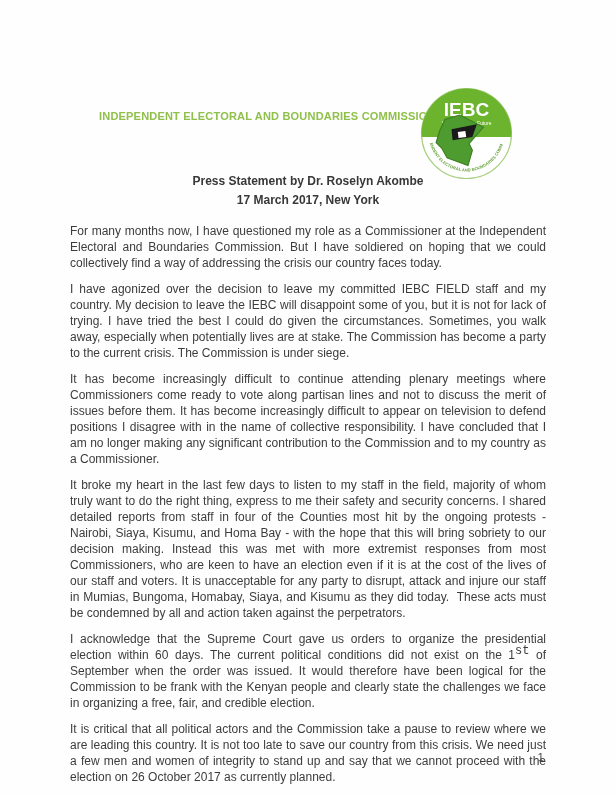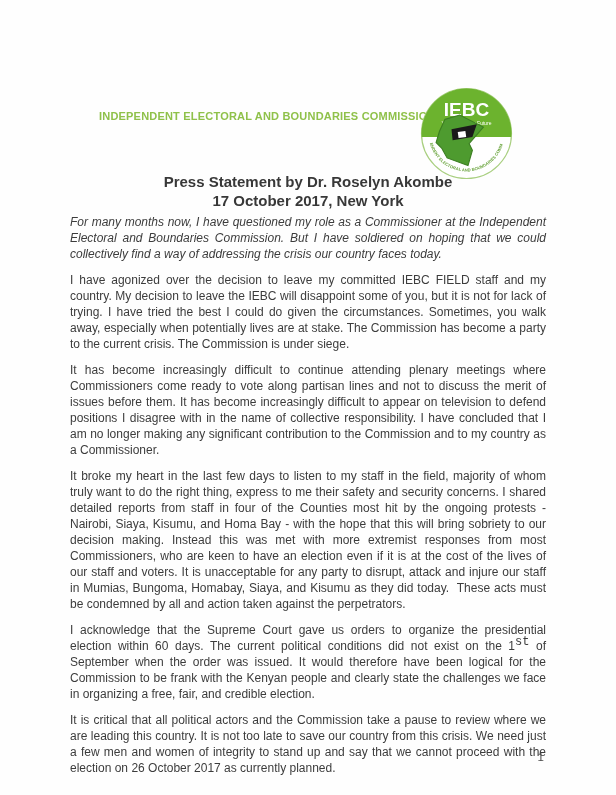--- a/index.html
+++ b/index.html
@@ -13,28 +13,28 @@
     overflow:hidden;
   }
   .header { position:relative; height:172px; }
   .org-name {
     position:absolute; left:99px; top:110px;
     font-size:11px; font-weight:bold; letter-spacing:0.2px;
     color:#8fc14a; white-space:nowrap;
   }
   .logo { position:absolute; left:420px; top:87px; width:93px; height:93px; }
   .content { padding:0 70px; }
-  .title-block { text-align:center; font-weight:bold; font-size:15px; line-height:19px; color:#383838; }
+  .title-block { text-align:center; font-weight:bold; font-size:12px; line-height:19px; color:#383838; }
   .body-para {
     margin:10px 0 0 0;
     text-align:justify;
     font-size:12px; line-height:16px;
     color:#3c3c3c;
   }
-  .body-para.first { margin-top:4px;font-style:italic; }
+  .body-para.first { margin-top:13px; }
   .body-para b { font-weight:normal; }
   .body-para sup { font-size:12px; vertical-align:super; line-height:0;font-family:Liberation Mono, monospace; }
   .page-number { position:absolute; right:72px; bottom:32px; font-size:11.5px; color:#4a4a4a; }
 </style>
 </head>
 <body>
 
 <div class="page">
 
   <div class="header">
@@ -62,21 +62,21 @@
       <path id="logoArc" d="M 10 57 A 38 38 0 0 0 83 57" fill="none"></path>
       <text font-size="4.2" font-weight="bold" fill="#69a43c" font-family="Liberation Sans, sans-serif">
         <textPath href="#logoArc" startOffset="50%" text-anchor="middle">INDEPENDENT ELECTORAL AND BOUNDARIES COMMISSION</textPath>
       </text>
     </svg>
   </div>
 
   <div class="content">
     <div class="title-block">
       <div>Press Statement by Dr. Roselyn Akombe</div>
-      <div>17 October 2017, New York</div>
+      <div>17 March 2017, New York</div>
     </div>
 
     <div>
         <p class="body-para first"><span>For many months now, I have questioned my role as a Commissioner at the Independent Electoral and Boundaries Commission. But I have soldiered on hoping that we could collectively find a way of addressing the crisis our country faces today.</span></p>
         <p class="body-para"><span>I have agonized over the decision to leave my committed IEBC </span><b>FIELD</b><span> staff and my country. My decision to leave the IEBC will disappoint some of you, but it is not for lack of trying. I have tried the best I could do given the circumstances. Sometimes, you walk away, especially when potentially lives are at stake. The Commission has become a party to the current crisis. The Commission is under siege.</span></p>
         <p class="body-para"><span>It has become increasingly difficult to continue attending plenary meetings where Commissioners come ready to vote along partisan lines and not to discuss the merit of issues before them. It has become increasingly difficult to appear on television to defend positions I disagree with in the name of collective responsibility. I have concluded that I am no longer making any significant contribution to the Commission and to my country as a Commissioner.</span></p>
         <p class="body-para"><span>It broke my heart in the last few days to listen to my staff in the field, majority of whom truly want to do the right thing, express to me their safety and security concerns. I shared detailed reports from staff in four of the Counties most hit by the ongoing protests - Nairobi, Siaya, Kisumu, and Homa Bay - with the hope that this will bring sobriety to our decision making. Instead this was met with more extremist responses from most Commissioners, who are keen to have an election even if it is at the cost of the lives of our staff and voters. It is unacceptable for any party to disrupt, attack and injure our staff in Mumias, Bungoma, Homabay, Siaya, and Kisumu as they did today.&nbsp; These acts must be condemned by all and action taken against the perpetrators.</span></p>
         <p class="body-para"><span>I acknowledge that the Supreme Court gave us orders to organize the presidential election within 60 days. The current political conditions did not exist on the 1</span><sup>st</sup><span> of September when the order was issued. It would therefore have been logical for the Commission to be frank with the Kenyan people and clearly state the challenges we face in organizing a free, fair, and credible election.</span></p>
         <p class="body-para"><span>It is critical that all political actors and the Commission take a pause to review where we are leading this country. It is not too late to save our country from this crisis. We need just a few men and women of integrity to stand up and say that we cannot proceed with the election on 26 October 2017 as currently planned.</span></p>
       </div>

